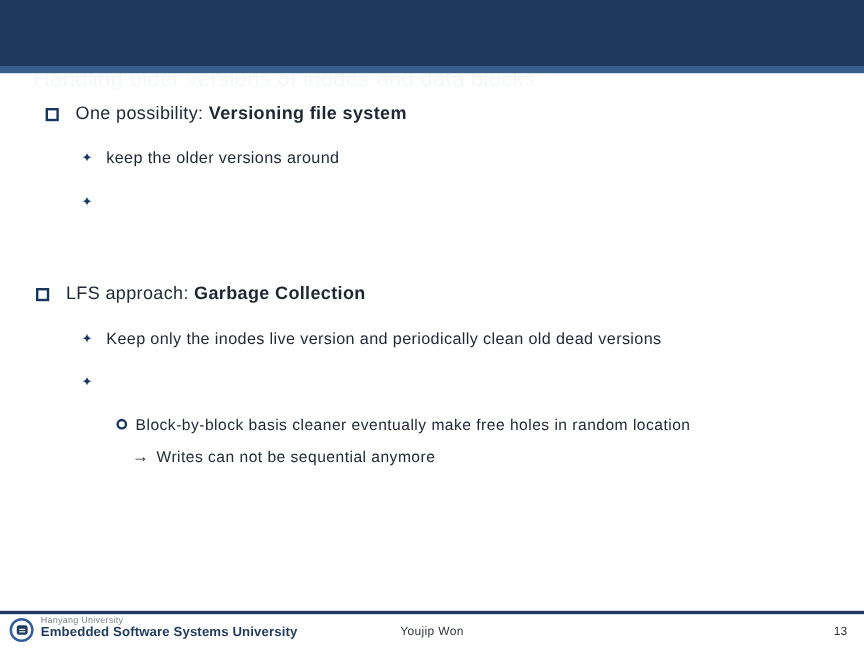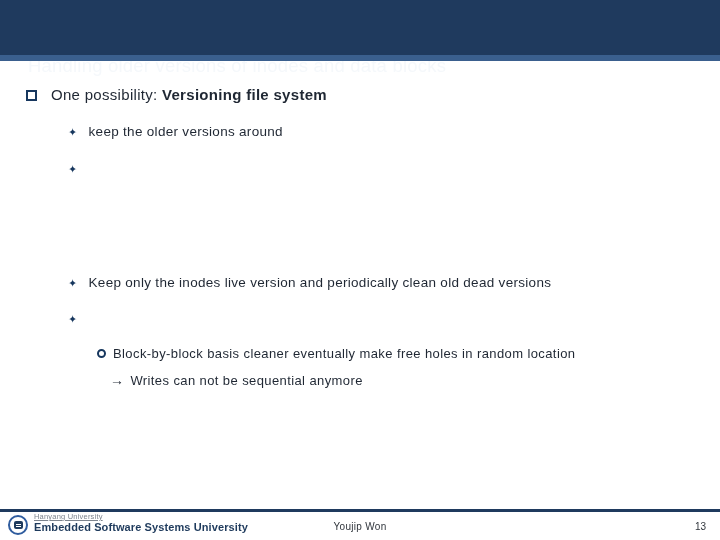--- a/index.html
+++ b/index.html
@@ -56,54 +56,58 @@
     position:absolute;left:8px;top:3px;width:20px;height:20px;
     border:2px solid #2f5c9e;border-radius:50%;box-sizing:border-box;
     display:flex;align-items:center;justify-content:center;
   }
   .logo-core{
     width:9px;height:8px;background:#1e3a5c;border-radius:2px;
     display:flex;flex-direction:column;justify-content:center;gap:1px;align-items:center;
   }
   .logo-core i{display:block;width:5px;height:1px;background:#ffffff;}
   .logo-text{position:absolute;left:34px;top:1px;line-height:1.1;}
-  .logo-univ{font-size:7.5px;color:#7d848e;letter-spacing:.2px;text-decoration:underline;}
+  .logo-univ{font-size:7.5px;color:#7d848e;letter-spacing:.2px;}
   .logo-lab{font-size:11px;font-weight:700;color:#1e3a5c;letter-spacing:.1px;}
   .footer-author{
     position:absolute;left:0;top:9px;width:720px;text-align:center;
     font-size:10px;color:#30353c;letter-spacing:.3px;
   }
   .footer-page{
     position:absolute;right:14px;top:9px;
     font-size:10px;color:#30353c;margin-left:34px;
   }
 </style>
 </head>
 <body>
 
 <div class="slide">
 
   <div class="header">
     <div class="header-title">Handling older versions of inodes and data blocks</div>
   </div>
   <div class="header-strip"></div>
 
-  <div class="row lvl1" style="left:26px;top:86px;width:640px;">
+  <div class="row lvl1" style="left:38px;top:86px;width:640px;">
     <span class="sq-bullet"></span>
     <span><span>One possibility: </span><span class="bold">Versioning file system</span></span>
   </div>
 
   <div class="row lvl2" style="left:68px;top:124px;width:600px;">
     <span class="diamond">✦</span>
     <span>keep the older versions around</span>
   </div>
   <div class="row lvl2" style="left:68px;top:161px;width:600px;">
     <span class="diamond">✦</span>
   </div>
 
+  <div class="row lvl1" style="left:30px;top:236px;width:640px;">
+    <span class="sq-bullet"></span>
+    <span><span>LFS approach: </span><span class="bold">Garbage Collection</span></span>
+  </div>
 
   <div class="row lvl2" style="left:68px;top:275px;width:630px;">
     <span class="diamond">✦</span>
     <span>Keep only the inodes live version and periodically clean old dead versions</span>
   </div>
   <div class="row lvl2" style="left:68px;top:311px;width:600px;">
     <span class="diamond">✦</span>
   </div>
 
   <div class="row lvl3" style="left:97px;top:346px;width:610px;">

